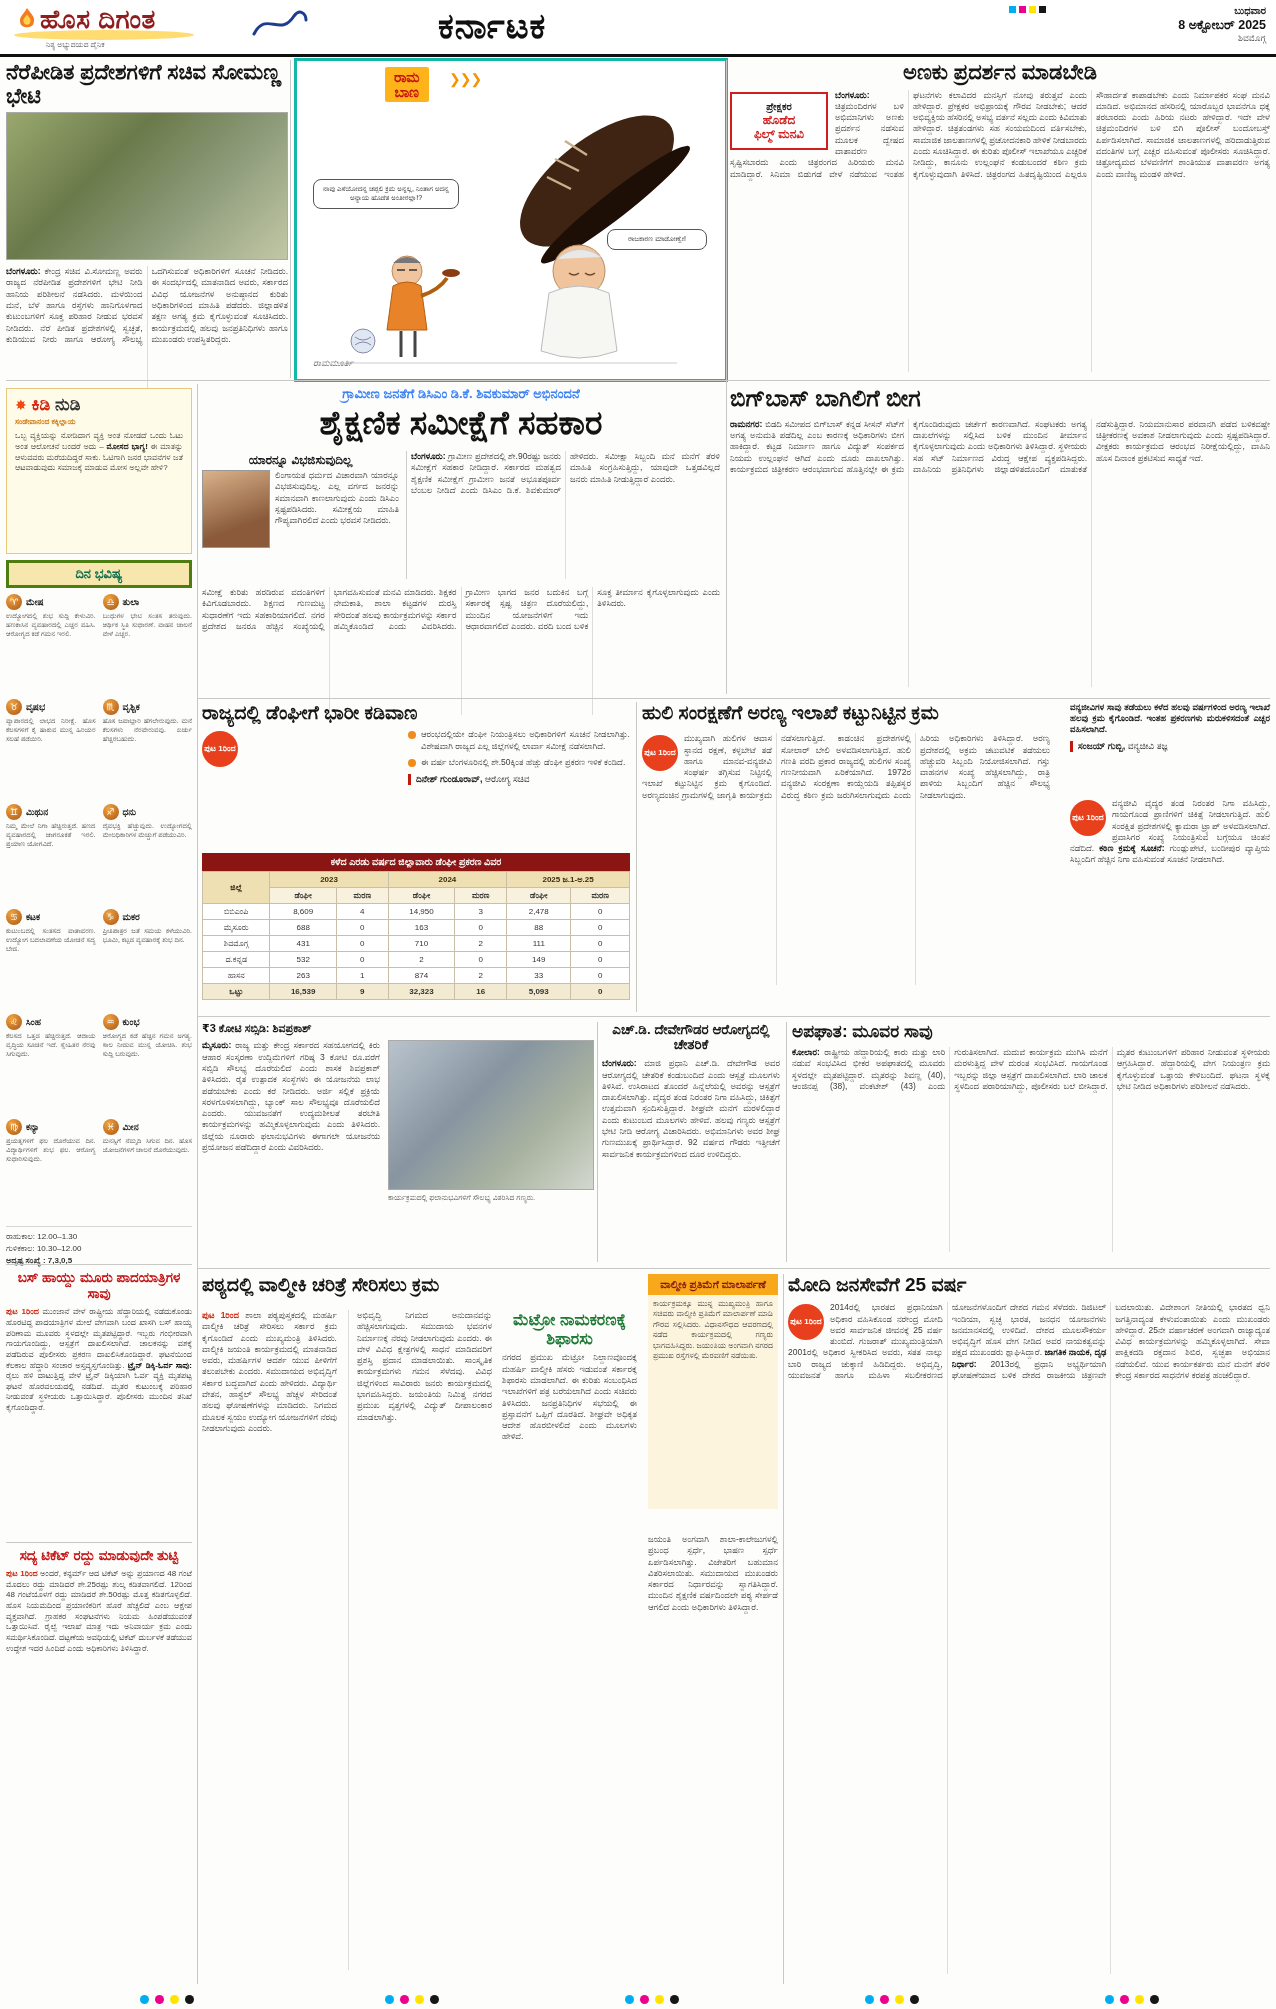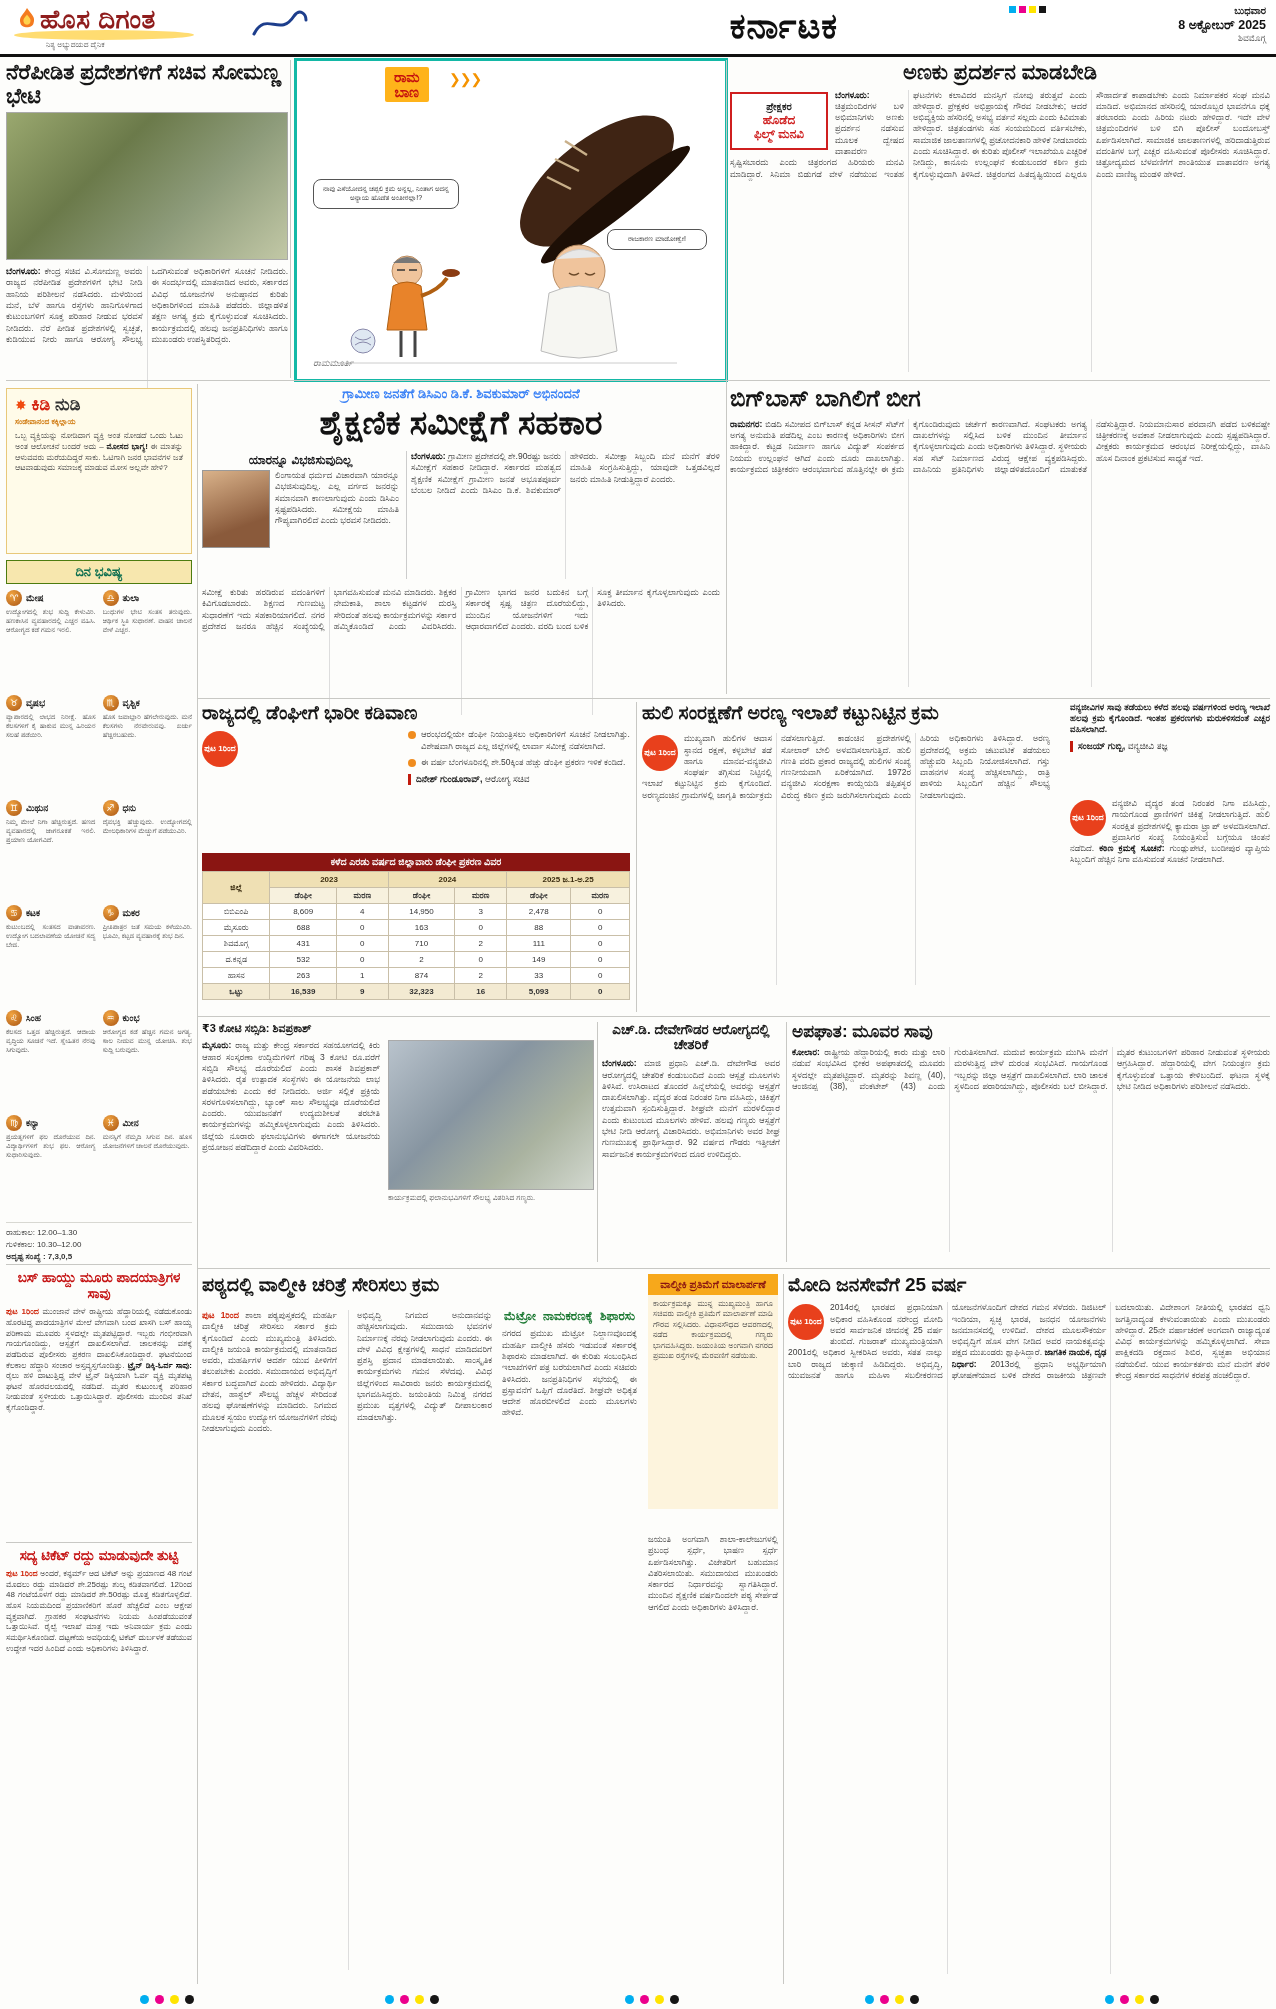--- a/index.html
+++ b/index.html
@@ -7,21 +7,21 @@
         font-family:"Liberation Sans","DejaVu Sans",sans-serif;color:#222;overflow:hidden;}
   .abs{position:absolute;}
   .vline{position:absolute;width:1px;background:#c8c8c4;}
   .hline{position:absolute;height:1px;background:#c8c8c4;}
 
   
   .mast{position:absolute;left:0;top:0;width:1276px;height:54px;border-bottom:3px solid #101010;background:#fff;}
   .logo-swoosh{position:absolute;left:14px;top:30px;width:180px;height:10px;background:#ffd34d;border-radius:50%;transform:skewX(-25deg);opacity:.8;}
   .logo-txt{position:absolute;left:40px;top:4px;font-size:26px;font-weight:bold;color:#8f1d1d;letter-spacing:.5px;}
   .logo-tag{position:absolute;left:46px;top:40px;font-size:7.5px;color:#555;}
-  .edition{position:absolute;left:438px;top:6px;width:400px;text-align:right;font-size:35px;font-weight:900;color:#101010;letter-spacing:1px;}
+  .edition{position:absolute;left:438px;top:6px;width:400px;text-align:left;font-size:35px;font-weight:900;color:#101010;letter-spacing:1px;}
   .mast-right{position:absolute;right:10px;top:5px;text-align:right;line-height:1.25;}
   .mr-day{font-size:10px;font-weight:bold;color:#222;}
   .mr-date{font-size:12.5px;font-weight:bold;color:#111;}
   .mr-city{font-size:9px;color:#444;}
   .regmarks{position:absolute;right:230px;top:6px;display:flex;gap:3px;}
   .regmarks i{width:7px;height:7px;display:block;}
 
   
   .hl{font-weight:bold;color:#161616;line-height:1.12;}
   .body-text{font-size:8.5px;line-height:1.33;text-align:justify;color:#3b3b3b;overflow:hidden;}
@@ -49,21 +49,21 @@
   .kidi{position:absolute;left:6px;top:388px;width:186px;height:166px;background:#fffbe9;border:1px solid #e8c87a;box-sizing:border-box;padding:6px 8px;}
   .kidi-title{font-size:17px;font-weight:bold;}
   .kidi-title .r{color:#d42310;} .kidi-title .d{color:#333;}
   .kidi-star{color:#f04a10;font-size:14px;}
   .kidi-author{font-size:7.5px;color:#d07a10;font-weight:bold;margin:2px 0 4px;}
   .kidi-body{font-size:8px;line-height:1.35;text-align:justify;color:#444;}
   .kidi-body .b{font-weight:bold;color:#222;}
 
   
   .horo{position:absolute;left:6px;top:560px;width:186px;height:700px;box-sizing:border-box;}
-  .horo-head{background:#f7e7ae;color:#0c6e4f;font-weight:bold;font-size:13px;text-align:center;padding:3px 0;border:1px solid #4d7c0f;}
+  .horo-head{background:#f7e7ae;color:#0c6e4f;font-weight:bold;font-size:13px;text-align:center;padding:3px 0;border:3px solid #4d7c0f;}
   .h-grid{display:grid;grid-template-columns:1fr 1fr;gap:5px 7px;margin-top:6px;}
   .h-item{overflow:hidden;}
   .h-head{display:flex;align-items:center;gap:4px;margin-bottom:2px;}
   .h-ico{width:16px;height:16px;border-radius:50%;background:radial-gradient(circle at 35% 30%,#f2a541,#a85413);color:#fff;font-size:9px;
          display:flex;align-items:center;justify-content:center;flex:0 0 16px;}
   .h-name{font-weight:bold;font-size:9px;color:#222;}
   .h-text{font-size:6.8px;line-height:1.3;text-align:justify;color:#4a4a4a;}
   .horo-foot{margin-top:7px;font-size:8px;color:#333;line-height:1.5;border-top:1px solid #d8d8d2;padding-top:4px;}
   .horo-foot .lk{font-weight:bold;}
 
@@ -87,21 +87,21 @@
   table.dt tr.yr td{background:#efe0b4;font-weight:bold;color:#3a2c10;}
   table.dt tr.sub td{background:#f7f1de;font-weight:bold;}
   table.dt tr.tot td{font-weight:bold;background:#f3ead2;}
   .bullet{position:relative;padding-left:13px;margin-bottom:5px;}
   .bullet::before{content:"";position:absolute;left:0;top:2px;width:8px;height:8px;border-radius:50%;background:#f08c1e;}
 
   
   .tnote{font-size:8.5px;font-weight:bold;color:#222;line-height:1.3;text-align:justify;}
 
   
-  .greenhead{color:#1d7a34;font-weight:bold;font-size:12px;line-height:1.2;text-align:center;font-family:Liberation Mono, monospace;}
+  .greenhead{color:#1d7a34;font-weight:bold;font-size:16px;line-height:1.2;text-align:center;}
   .statue-head{background:#f7a81b;color:#8a1512;font-weight:bold;font-size:10.5px;text-align:center;padding:4px 3px;line-height:1.2;}
   .statue-body{background:#fdf4dd;font-size:7.8px;line-height:1.35;text-align:justify;color:#444;padding:4px 5px;}
 
   
   .red-hl{color:#c41111;font-weight:bold;font-size:13.5px;line-height:1.2;text-align:center;}
 
   
   .dots{position:absolute;bottom:5px;display:flex;gap:6px;}
   .dots i{width:9px;height:9px;border-radius:50%;display:block;}
   .c1{background:#00aeef;} .c2{background:#ec008c;} .c3{background:#ffe400;} .c4{background:#161616;}

